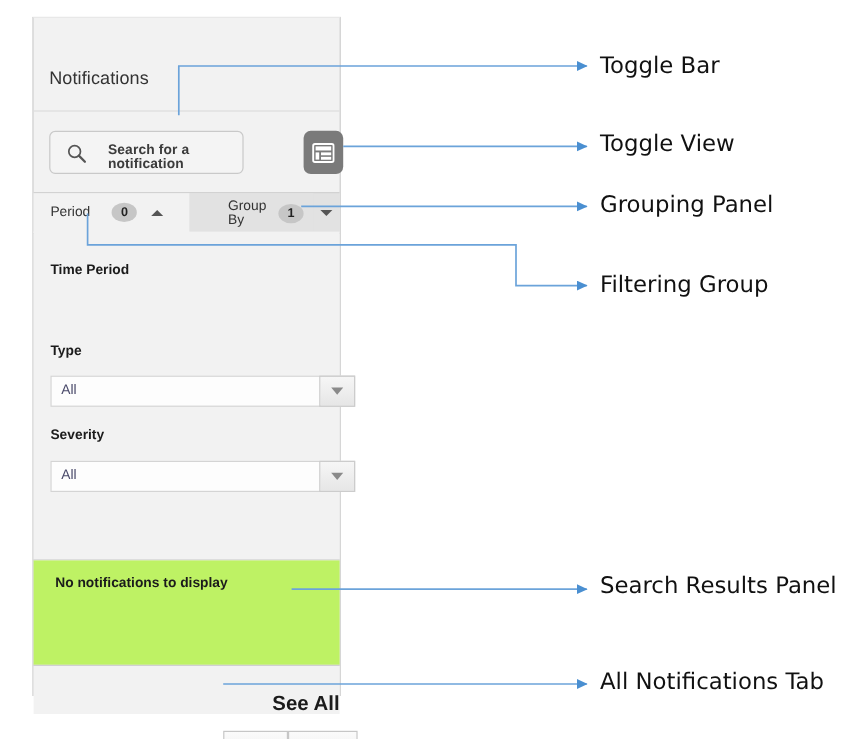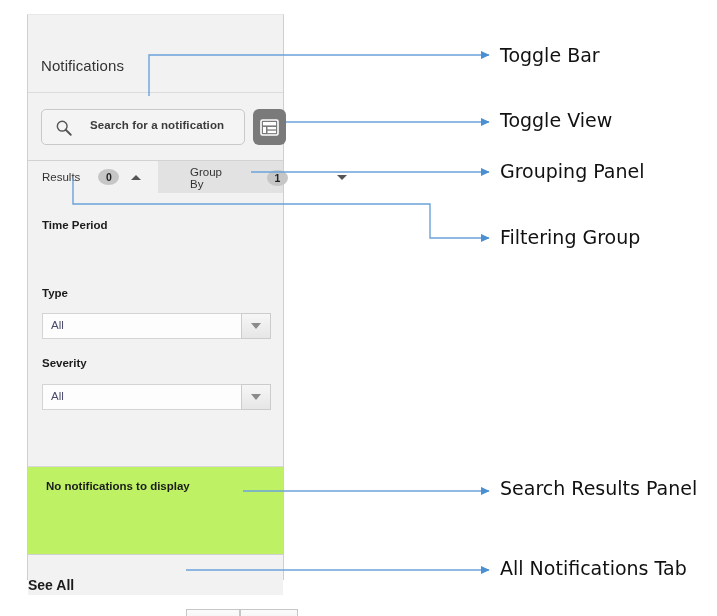--- a/index.html
+++ b/index.html
@@ -24,21 +24,21 @@
     font-size:15px;color:#333;letter-spacing:.1px;
   }
   .hdr-sep{
     position:absolute;left:0;right:0;top:77px;height:1px;background:#dcdcdc;
   }
   
   #search-row{
     position:absolute;left:0;right:0;top:78px;height:67px;
   }
   #search-box{
-    position:absolute;left:13px;top:16px;width:204px;height:36px;
+    position:absolute;left:13px;top:16px;width:162px;height:36px;
     background:#f4f4f4;
     border:1px solid #c9c9c9;border-radius:5px;
     box-sizing:border-box;
     display:flex;align-items:center;
   }
   .mag{
     position:absolute;left:13px;top:9px;width:18px;height:18px;
   }
   #search-placeholder{
     position:absolute;left:48px;top:9px;
@@ -61,21 +61,21 @@
     position:absolute;top:0;height:33px;
     display:flex;align-items:center;
     box-sizing:border-box;
     font-size:11.5px;color:#333;
   }
   #tab-filters{
     left:0;width:130px;background:#f2f2f2;
     border-bottom:1px solid #f2f2f2;
   }
   #tab-groupby{
-    left:130px;width:103px;background:#e2e2e2;gap:35px;
+    left:130px;width:103px;background:#e2e2e2;
   }
   .tab-label{margin-left:14px;}
   #tab-groupby .tab-label{margin-left:32px;}
   .badge{
     display:inline-block;
     min-width:13px;height:16px;line-height:16px;
     padding:0 4px;margin-left:18px;
     background:#c6c6c6;color:#222;
     border-radius:50%/50%;
     font-size:10.5px;font-weight:bold;text-align:center;
@@ -104,21 +104,21 @@
   }
   .sel-plain .val{
     position:absolute;left:8px;top:5px;font-size:11.5px;color:#4a4a6a;
   }
   .sel-plain .tri{
     position:absolute;right:9px;top:10px;width:0;height:0;
     border-left:4.5px solid transparent;border-right:4.5px solid transparent;
     border-top:6px solid #111;
   }
   .sel-btn{
-    position:absolute;left:14px;width:229px;height:26px;
+    position:absolute;left:14px;width:254px;height:26px;
     background:#fdfdfd;border:1px solid #d4d4d4;
     box-sizing:border-box;
   }
   .sel-btn .val{
     position:absolute;left:8px;top:5px;font-size:11.5px;color:#4a4a6a;
   }
   .sel-btn .arrowbox{
     position:absolute;right:-1px;top:-1px;width:30px;height:26px;
     background:linear-gradient(#f6f6f6,#e6e6e6);
     border:1px solid #cccccc;box-sizing:border-box;
@@ -145,22 +145,22 @@
   }
   #no-notifications{
     position:absolute;left:18px;top:13px;
     font-size:11.5px;font-weight:bold;color:#1b1b1b;
   }
   #footer-sep{position:absolute;left:0;right:0;top:539px;height:1px;background:#d0d0d0;}
   #footer{
     position:absolute;left:0;right:0;top:540px;height:40px;background:#f2f2f2;
   }
   #see-all{
-    position:absolute;left:0;right:0;top:22px;text-align:left;
-    font-size:14px;font-weight:bold;color:#1b1b1b;
+    position:absolute;left:0;right:0;top:22px;text-align:right;
+    font-size:17px;font-weight:bold;color:#1b1b1b;
   }
   
   #annolayer{position:absolute;left:0;top:0;width:717px;height:616px;pointer-events:none;}
   .anno-label{
     position:absolute;
     font-family:"DejaVu Sans", sans-serif;
     font-size:19px;color:#111;white-space:nowrap;
   }
 </style>
 </head>
@@ -186,21 +186,21 @@
         <rect x="3" y="3" width="13" height="3.4" fill="#ffffff"></rect>
         <rect x="3" y="8" width="3" height="6" fill="#ffffff"></rect>
         <rect x="7.5" y="8" width="8.5" height="2.4" fill="#ffffff"></rect>
         <rect x="7.5" y="11.7" width="8.5" height="2.4" fill="#ffffff"></rect>
       </svg>
     </div>
   </div>
 
   <div id="tabstrip">
     <div class="tab" id="tab-filters">
-      <span class="tab-label">Results</span>
+      <span class="tab-label">Period</span>
       <span class="badge">0</span>
       <span class="caret up"></span>
     </div>
     <div class="tab" id="tab-groupby">
       <span class="tab-label">Group By</span>
       <span class="badge">1</span>
       <span class="caret down"></span>
     </div>
   </div>
 

